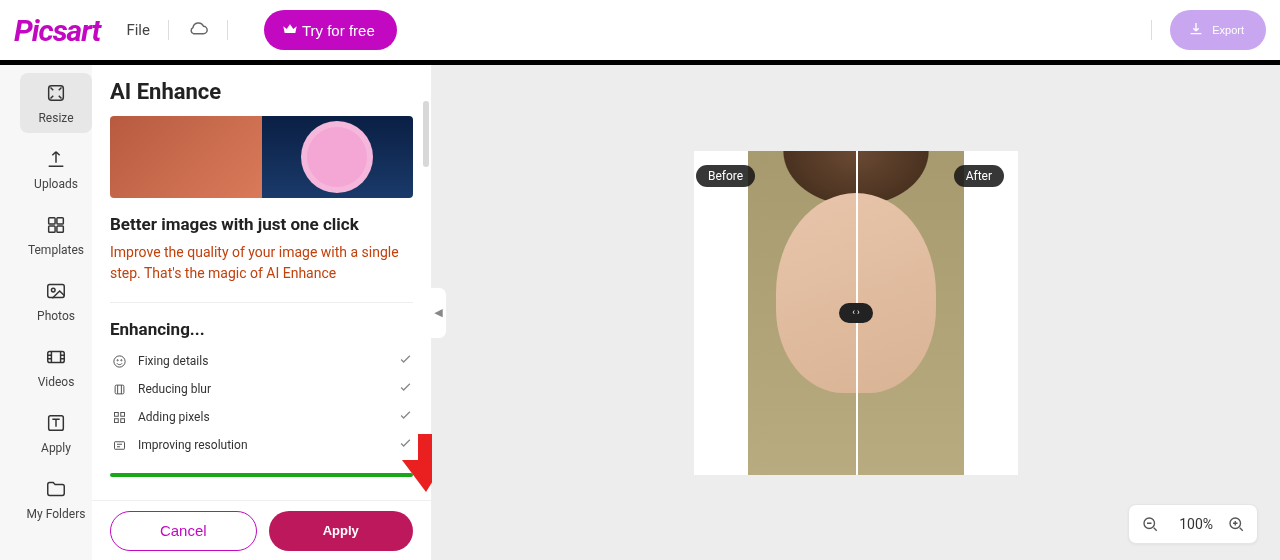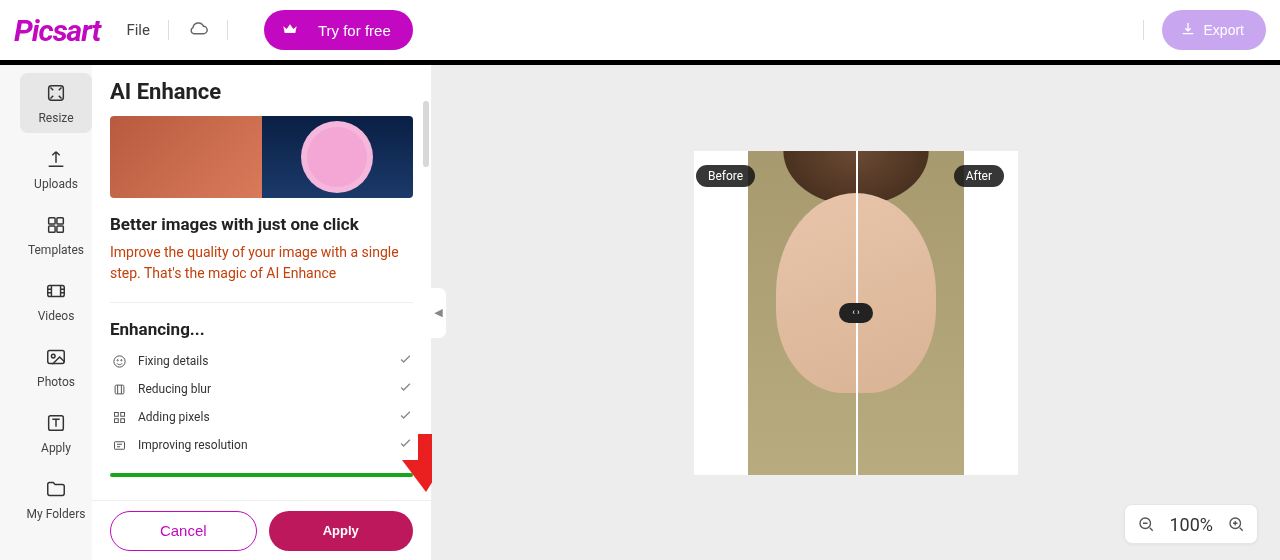--- a/index.html
+++ b/index.html
@@ -4,23 +4,23 @@
 <style>
   * { box-sizing: border-box; margin: 0; padding: 0; }
   body { font-family: -apple-system, BlinkMacSystemFont, "Segoe UI", Roboto, sans-serif; width:1280px; height:560px; overflow:hidden; background:#f5f5f5; color:#222;}
   
   .topbar{height:65px;background:#fff;border-bottom:5px solid #000000;display:flex;align-items:center;padding:0 14px;}
   .logo{font-size:30px;font-weight:700;font-style:italic;letter-spacing:-1px;}
   .logo span{color:#c209c1;}
   .file-menu{margin-left:26px;font-size:15px;color:#444;cursor:pointer;}
   .divider{width:1px;height:20px;background:#ddd;margin:0 18px;}
   .cloud-icon svg{display:block;}
-  .try-btn{margin-left:18px;background:#c209c1;color:#fff;border:none;border-radius:22px;padding:0 22px 0 18px;height:40px;font-size:15px;font-weight:500;display:flex;align-items:center;gap:20px;cursor:pointer;}
+  .try-btn{margin-left:18px;background:#c209c1;color:#fff;border:none;border-radius:22px;padding:0 22px 0 18px;height:40px;font-size:15px;font-weight:500;display:flex;align-items:center;gap:4px;cursor:pointer;}
   .top-right{margin-left:auto;display:flex;align-items:center;}
-  .export-btn{background:#c9a6f0;color:#fff;border:none;border-radius:22px;padding:0 22px 0 18px;height:40px;font-size:14px;font-weight:500;display:flex;align-items:center;gap:8px;cursor:pointer;}
+  .export-btn{background:#c9a6f0;color:#fff;border:none;border-radius:22px;padding:0 22px 0 18px;height:40px;font-size:11px;font-weight:500;display:flex;align-items:center;gap:8px;cursor:pointer;}
   
   .main{display:flex;height:495px;}
   
   .nav{width:92px;background:#f7f7f7;padding-top:8px;display:flex;flex-direction:column;align-items:flex-end;}
   .nav-item{width:72px;height:60px;margin-bottom:6px;display:flex;flex-direction:column;align-items:center;justify-content:center;border-radius:8px;font-size:12px;color:#444;gap:4px;cursor:pointer;}
   .nav-item.active{background:#e7e7e7;}
   .nav-item svg{stroke:#333;}
   
   .panel{width:340px;background:#fff;border-right:1px solid #eee;position:relative;display:flex;flex-direction:column;}
   .panel-inner{padding:14px 18px 0 18px;overflow:hidden;flex:1;}
@@ -49,21 +49,21 @@
   .face{position:absolute;left:50%;top:44%;transform:translate(-50%,-50%);width:160px;height:200px;border-radius:50% 50% 42% 42%;background:linear-gradient(160deg,#e8c5ab 0%, #d9b394 100%);}
   .hair{position:absolute;top:0;left:0;right:0;height:130px;background:radial-gradient(ellipse 120px 90px at 50% 0%, #6b4a34 0%, #4a3220 60%, transparent 61%);}
   .split{position:absolute;top:0;bottom:0;left:50%;width:2px;background:#fff;}
   .badge{position:absolute;top:14px;background:rgba(20,20,20,0.85);color:#fff;font-size:12px;padding:4px 12px;border-radius:14px;}
   .badge.before{left:2px;} .badge.after{right:14px;}
   .slider-knob{position:absolute;left:50%;top:50%;transform:translate(-50%,-50%);width:34px;height:20px;background:#222;border-radius:11px;display:flex;align-items:center;justify-content:center;gap:2px;cursor:ew-resize;}
   .slider-knob span{color:#fff;font-size:9px;line-height:1;}
   
   .zoombar{position:absolute;right:22px;bottom:16px;height:40px;background:#fff;border:1px solid #e5e5e5;border-radius:8px;display:flex;align-items:center;gap:14px;padding:0 12px;box-shadow:0 1px 3px rgba(0,0,0,0.05);}
   .zoombar .zicon{cursor:pointer;color:#555;display:flex;}
-  .zoombar .zval{font-size:18px;color:#333;min-width:40px;text-align:right;}
+  .zoombar .zval{font-size:14px;color:#333;min-width:40px;text-align:right;}
   
   .panel-scroll{position:absolute;right:2px;top:36px;width:6px;height:66px;background:#d8d8d8;border-radius:3px;}
 </style>
 </head>
 <body>
 
 <div class="topbar">
   <div class="logo"><span>Picsart</span></div>
   <div class="file-menu">File</div>
   <div class="divider"></div>
@@ -114,32 +114,32 @@
       <span><svg width="22" height="22" viewBox="0 0 24 24" fill="none" stroke="#333" stroke-width="1.6">
             <rect x="4" y="4" width="7" height="7" rx="1"></rect>
             <rect x="13" y="4" width="7" height="7" rx="1"></rect>
             <rect x="4" y="13" width="7" height="7" rx="1"></rect>
             <rect x="13" y="13" width="7" height="7" rx="1"></rect>
           </svg></span>
       <span>Templates</span>
     </div>
     <div class="nav-item">
       <span><svg width="22" height="22" viewBox="0 0 24 24" fill="none" stroke="#333" stroke-width="1.6">
-            <rect x="3" y="6" width="18" height="12" rx="2"></rect>
-            <path d="M7 6v12M17 6v12M3 10h4M3 14h4M17 10h4M17 14h4"></path>
-          </svg></span>
-      <span>Videos</span>
-    </div>
-    <div class="nav-item">
-      <span><svg width="22" height="22" viewBox="0 0 24 24" fill="none" stroke="#333" stroke-width="1.6">
             <rect x="3" y="5" width="18" height="14" rx="2"></rect>
             <circle cx="9" cy="11" r="2"></circle>
             <path d="M21 17l-5-5-8 8"></path>
           </svg></span>
       <span>Photos</span>
+    </div>
+    <div class="nav-item">
+      <span><svg width="22" height="22" viewBox="0 0 24 24" fill="none" stroke="#333" stroke-width="1.6">
+            <rect x="3" y="6" width="18" height="12" rx="2"></rect>
+            <path d="M7 6v12M17 6v12M3 10h4M3 14h4M17 10h4M17 14h4"></path>
+          </svg></span>
+      <span>Videos</span>
     </div>
     <div class="nav-item">
       <span><svg width="22" height="22" viewBox="0 0 24 24" fill="none" stroke="#333" stroke-width="1.6">
             <rect x="4" y="4" width="16" height="16" rx="2"></rect>
             <path d="M8 8h8M12 8v8"></path>
           </svg></span>
       <span>Apply</span>
     </div>
     <div class="nav-item">
       <span><svg width="22" height="22" viewBox="0 0 24 24" fill="none" stroke="#333" stroke-width="1.6">

